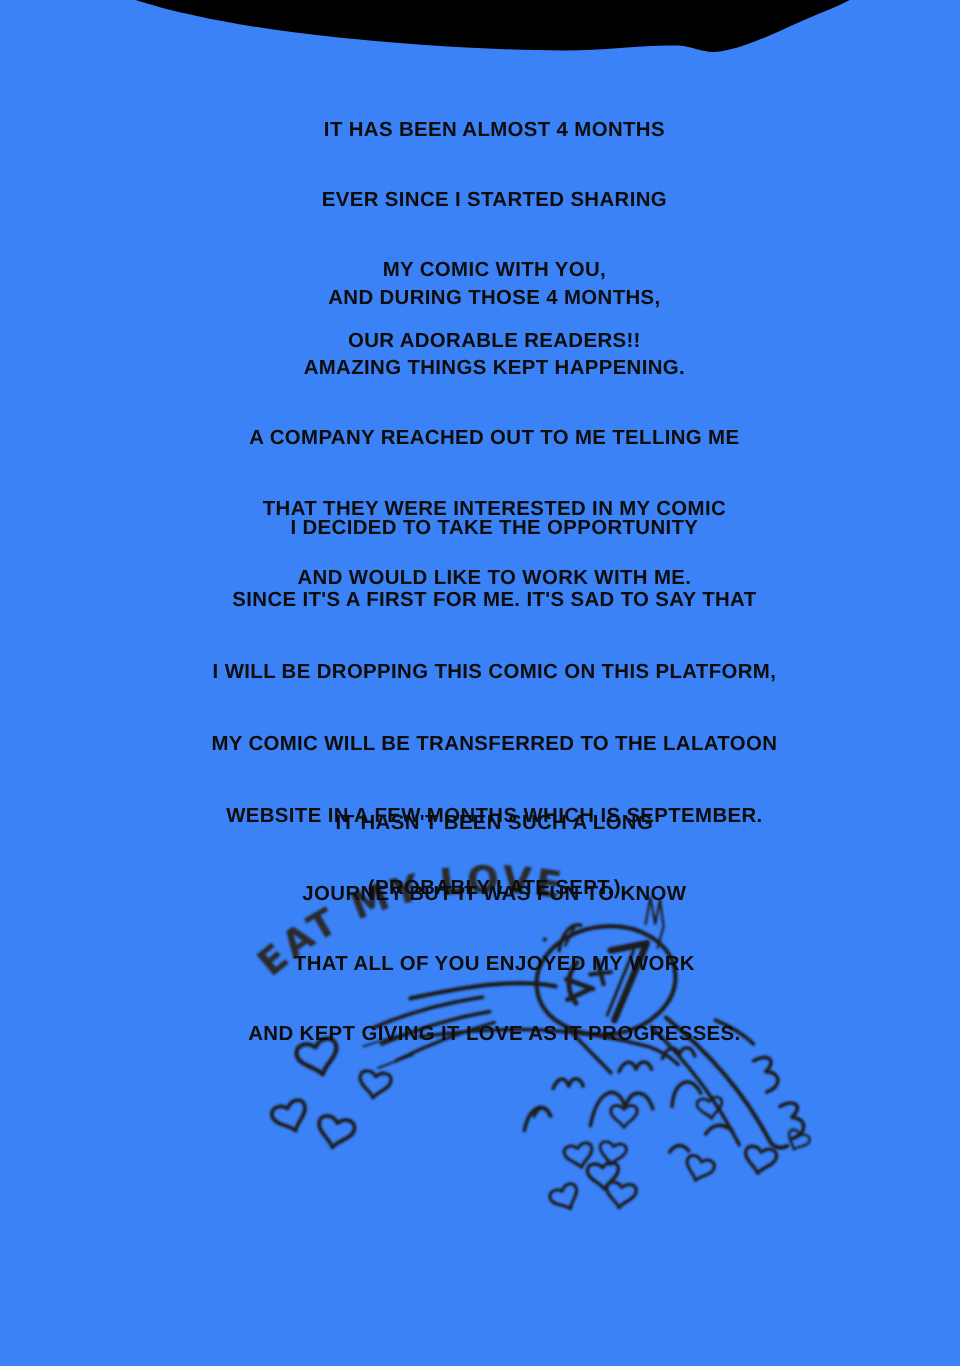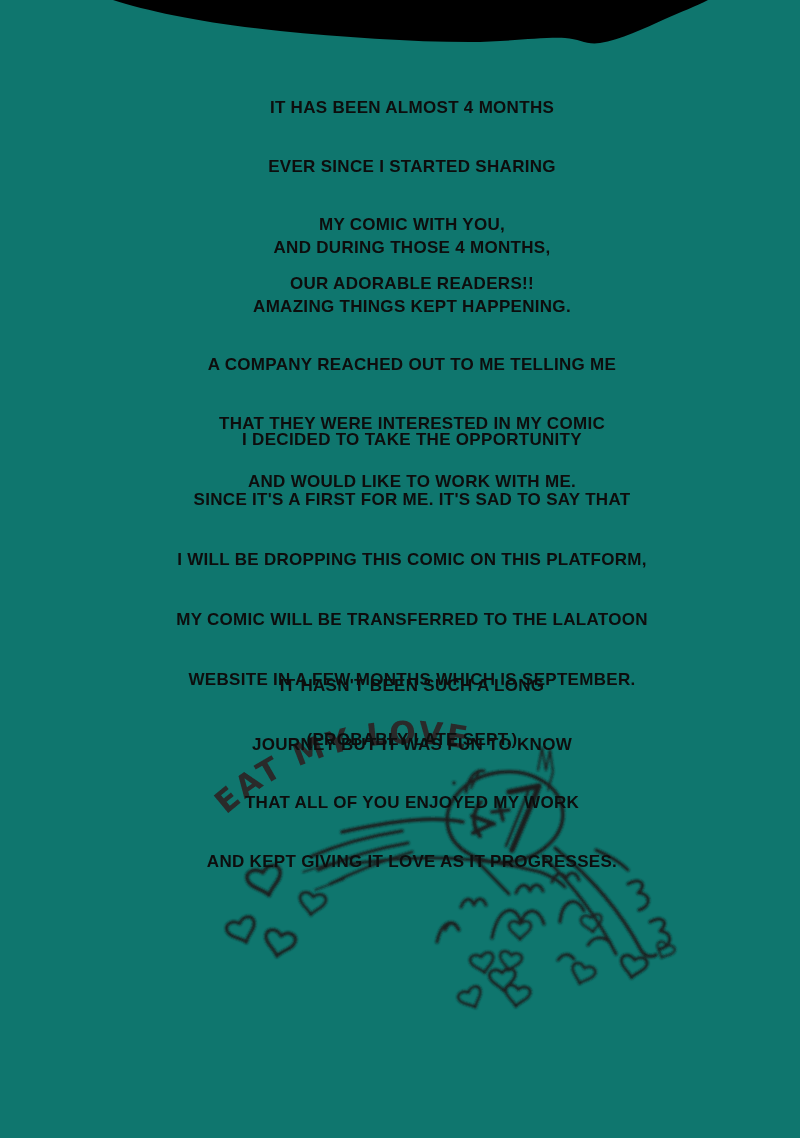--- a/index.html
+++ b/index.html
@@ -1,19 +1,19 @@
 <!DOCTYPE html>
 <html><head>
 <meta charset="utf-8">
 <style>
   html,body{margin:0;padding:0;background:#ffffff;}
   .page{
     position:relative;
     width:800px;height:1138px;
-    background:#0f766e;
+    background:#3b82f6;
     overflow:hidden;
     font-family:"Liberation Sans", sans-serif;
   }
   .art{
     position:absolute;left:0;top:0;width:800px;height:1138px;
     display:block;
   }
   .para{
     position:absolute;
     left:0;width:800px;

